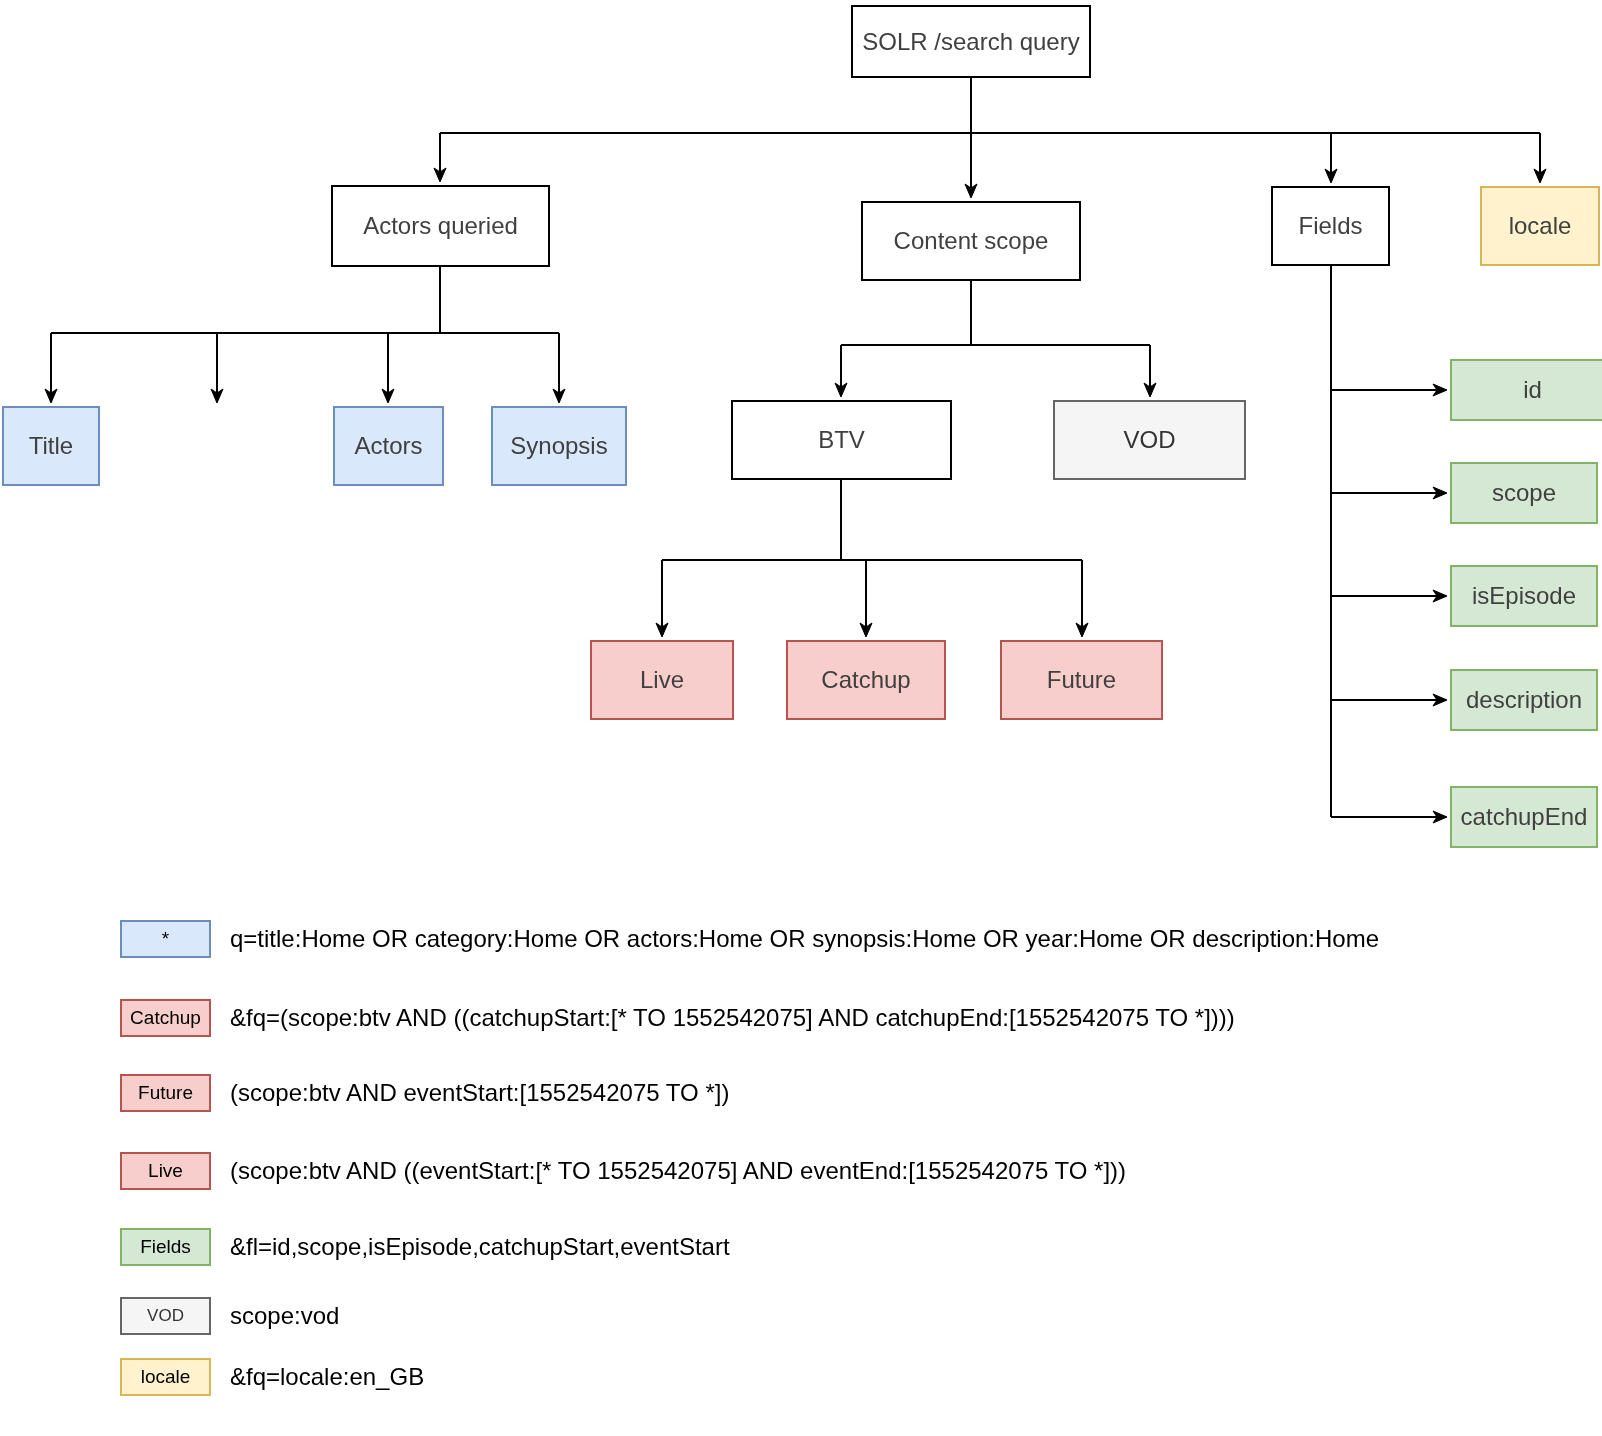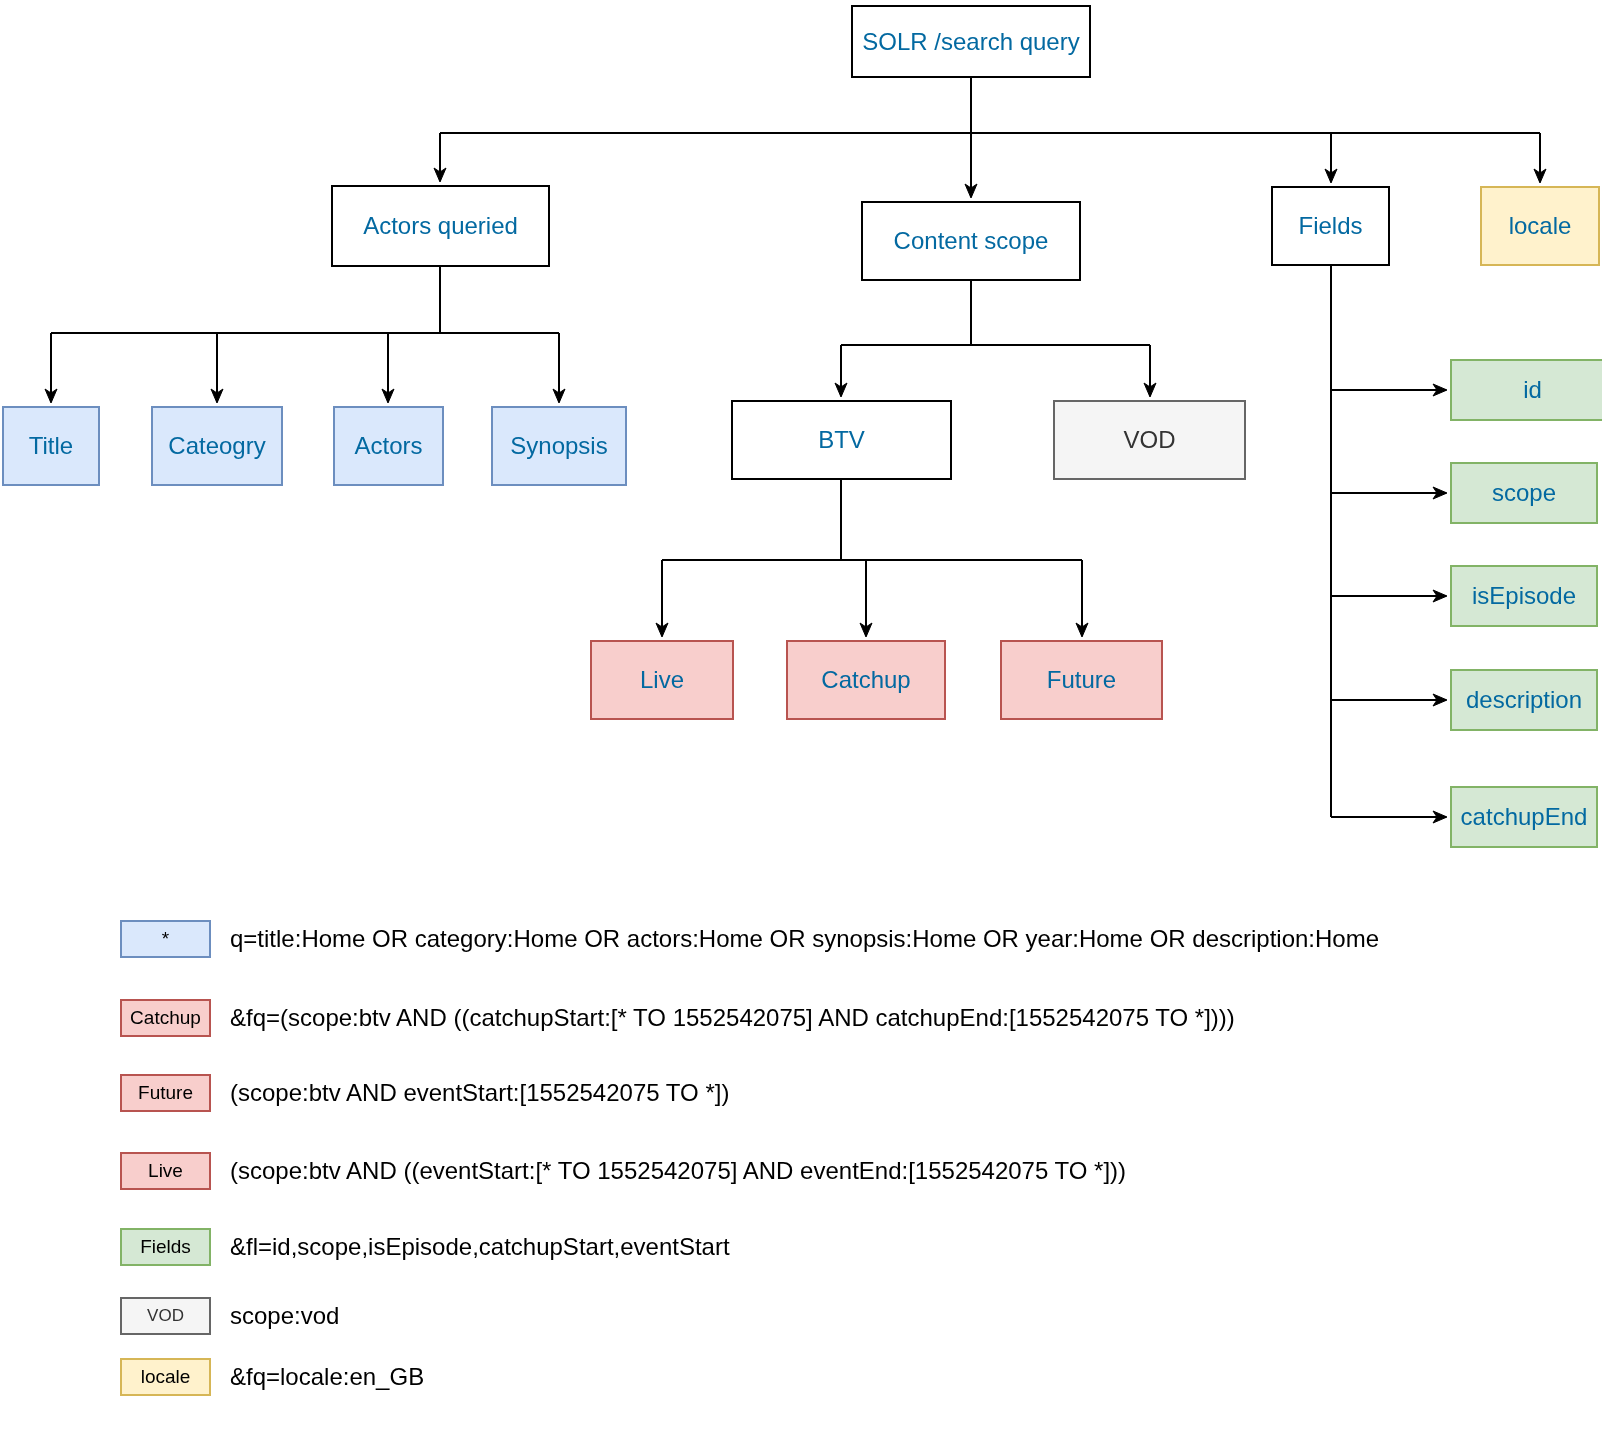--- a/index.html
+++ b/index.html
@@ -7,21 +7,21 @@
     position:relative;
     width:1602px;height:1436px;
     background:#ffffff;
     font-family:"Liberation Sans","DejaVu Sans",sans-serif;
     overflow:hidden;
   }
   #wires{position:absolute;left:0;top:0;width:1602px;height:1436px;}
   .node{
     position:absolute;
     display:flex;align-items:center;justify-content:center;
-    font-size:24px;color:#0369a1;
+    font-size:24px;color:#404040;
     background:#ffffff;border:2px solid #000000;
     box-sizing:border-box;white-space:nowrap;
     z-index:2;
   }
   .node.blue  {background:#dae8fc;border-color:#6c8ebf;text-align:right;}
   .node.red   {background:#f8cecc;border-color:#b85450;}
   .node.green {background:#d5e8d4;border-color:#82b366;}
   .node.yellow{background:#fff2cc;border-color:#d6b656;}
   .node.gray  {background:#f5f5f5;border-color:#666666;color:#333333;}
   .legend-row{
@@ -109,23 +109,20 @@
   </div>
 
   <div class="node yellow" style="left:1480px;top:186px;width:120px;height:80px">
     <span>locale</span>
   </div>
 
   <div class="node blue" style="left:2px;top:406px;width:98px;height:80px">
     <span>Title</span>
   </div>
 
-  <div class="node blue" style="left:151px;top:406px;width:132px;height:80px">
-    <span>Cateogry</span>
-  </div>
 
   <div class="node blue" style="left:333px;top:406px;width:111px;height:80px">
     <span>Actors</span>
   </div>
 
   <div class="node blue" style="left:491px;top:406px;width:136px;height:80px">
     <span>Synopsis</span>
   </div>
 
   <div class="node" style="left:731px;top:400px;width:221px;height:80px">

